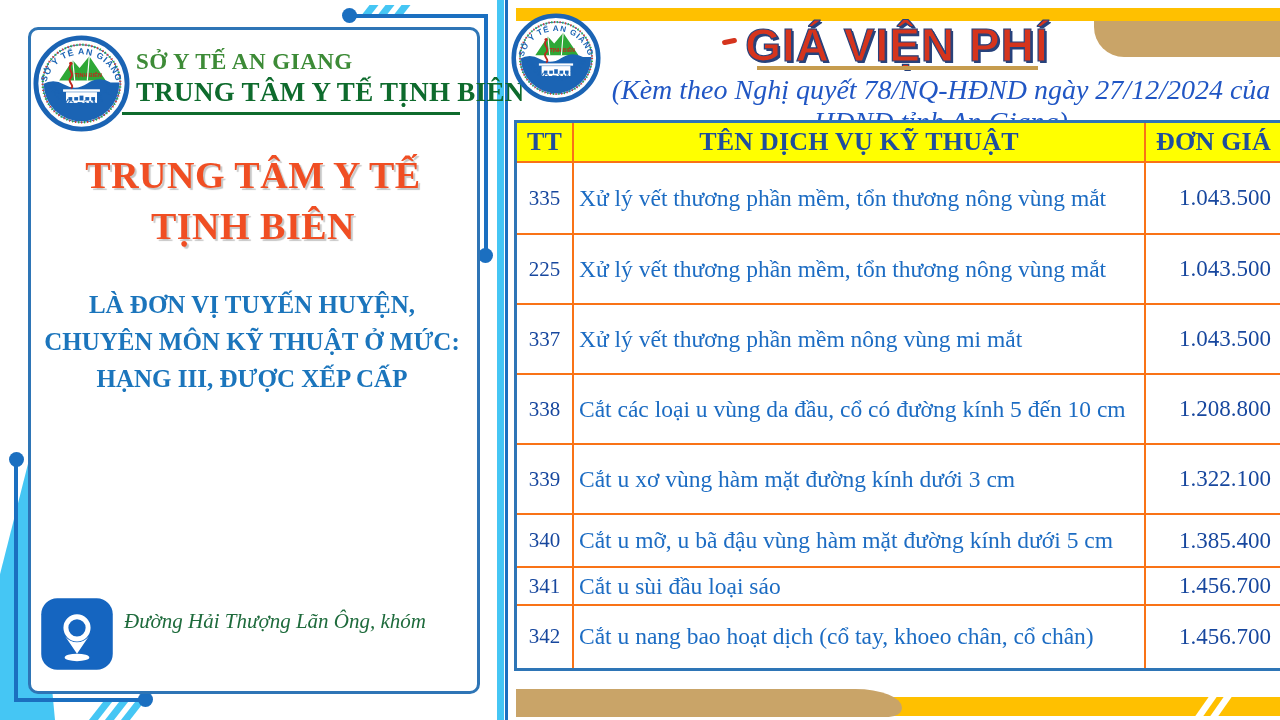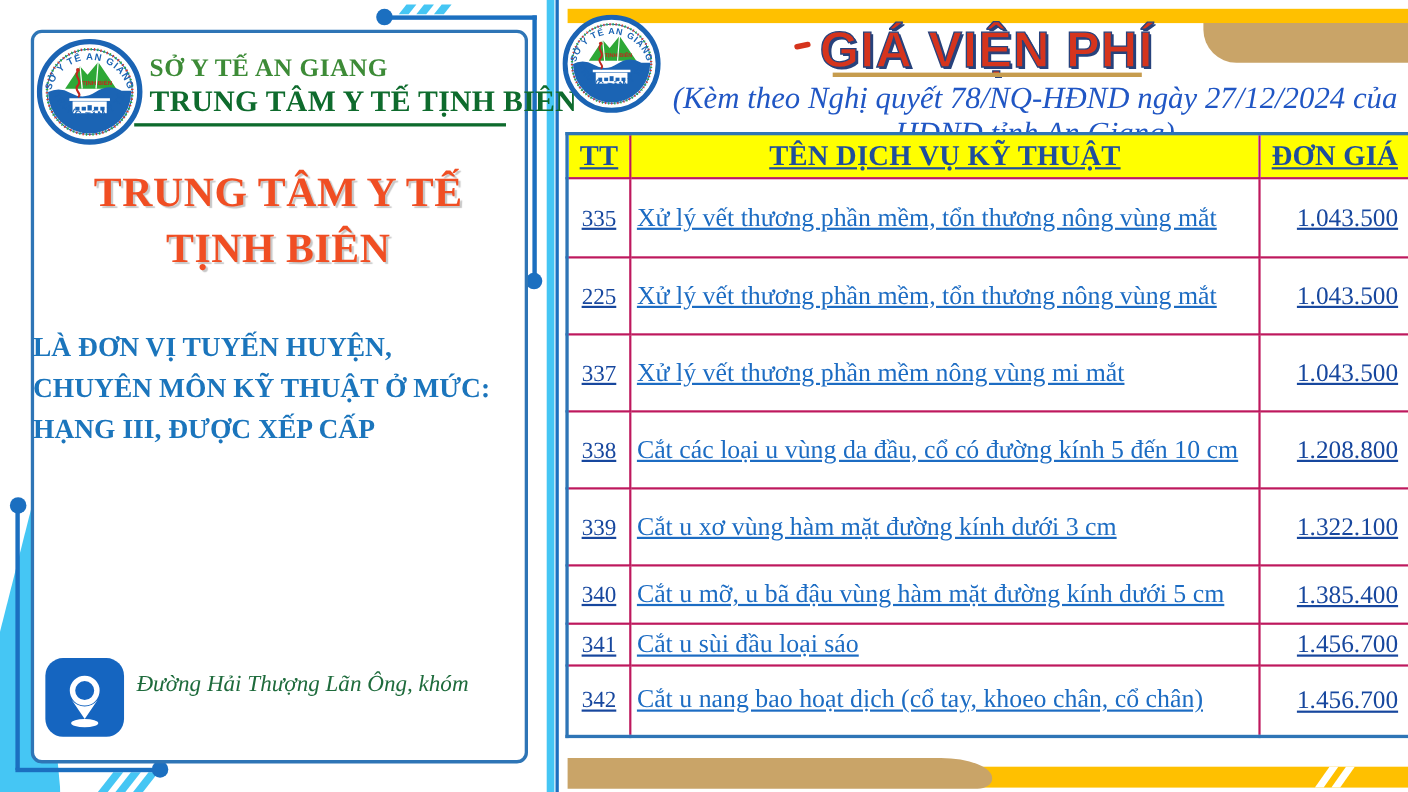--- a/index.html
+++ b/index.html
@@ -20,21 +20,21 @@
   #left-card{
     left:28px;top:27px;width:446px;height:661px;background:#fff;
     border:3px solid #2E75B6;border-radius:10px;
   }
   
   #dept-name{left:136px;top:49px;font-size:23px;font-weight:600;color:#3D8B37;letter-spacing:.5px;}
   #center-name{left:136px;top:77px;font-size:27px;font-weight:bold;color:#0E6B2D;letter-spacing:.3px;}
   #header-underline{left:122px;top:112px;width:338px;height:3px;background:#0E6B2D;}
   #card-title{left:38px;top:150px;width:430px;text-align:center;font-size:38px;font-weight:bold;
     color:#F04E23;line-height:51px;text-shadow:2px 2px 1px #c7c7c7;letter-spacing:.5px;}
-  #card-desc{left:30px;top:298px;width:444px;text-align:left;font-size:25px;font-weight:bold;
+  #card-desc{left:30px;top:286px;width:444px;text-align:center;font-size:25px;font-weight:bold;
     color:#1B75BC;line-height:37px;}
   #card-grade{left:38px;top:428px;width:430px;text-align:center;font-size:33px;font-weight:bold;
     color:#C00000;line-height:49px;}
   #addr-icon{left:40px;top:597px;width:74px;height:74px;}
   #addr-text{left:124px;top:606px;width:348px;font-size:21px;font-style:italic;font-weight:500;
     color:#1E6B3C;line-height:31px;}
   
   #divider-cyan{left:497px;top:0;width:7px;height:720px;}
   #divider-navy{left:505px;top:0;width:3px;height:720px;background:#1B6FC0;}
   #topbar-yellow{left:516px;top:8px;width:764px;height:13px;background:#FFC000;}
@@ -44,21 +44,21 @@
   #board-title{left:590px;top:18px;width:614px;text-align:center;
     font-family:"Liberation Sans",sans-serif;font-size:46px;font-weight:bold;color:#D5341D;
     letter-spacing:1px;-webkit-text-stroke:1.2px #27427C;text-shadow:2px 2px 0 #27427C;}
   #title-dash{left:722px;top:39px;width:15px;height:5px;background:#D5341D;border-radius:3px;transform:rotate(-12deg);}
   #title-underline{left:757px;top:66px;width:281px;height:4px;background:#C69C4E;}
   #board-subtitle{left:605px;top:74px;width:672px;text-align:center;font-size:28px;
     font-style:italic;font-weight:500;color:#2056C4;}
   
   #price-table{left:514px;top:120px;}
   table{border-collapse:collapse;table-layout:fixed;width:754px;border:3px solid #2E75B6;background:#fff;}
-  th,td{border:2px solid #be185d;overflow:hidden;text-decoration:underline;}
+  th,td{border:2px solid #f97316;overflow:hidden;}
   th{background:#FFFF00;height:36px;font-size:26px;font-weight:bold;color:#1F4E9C;text-align:center;letter-spacing:.2px;}
   td.tt{width:53px;text-align:center;font-size:21px;color:#17479E;}
   td.service{width:568px;font-size:23.5px;color:#1C6CC3;padding-left:5px;}
   td.price{width:133px;text-align:right;font-size:23px;color:#17479E;padding-right:10px;}
   
   #botbar-yellow{left:840px;top:697px;width:440px;height:19px;background:#FFC000;z-index:1;}
   #botbar-tan{left:516px;top:689px;width:386px;height:28px;background:#C9A468;z-index:2;
     border-top-right-radius:70px 28px;border-bottom-right-radius:20px 14px;}
   .bot-stripe{top:697px;width:8px;height:19px;background:#fff;transform:skewX(-35deg);z-index:3;}
 </style>

